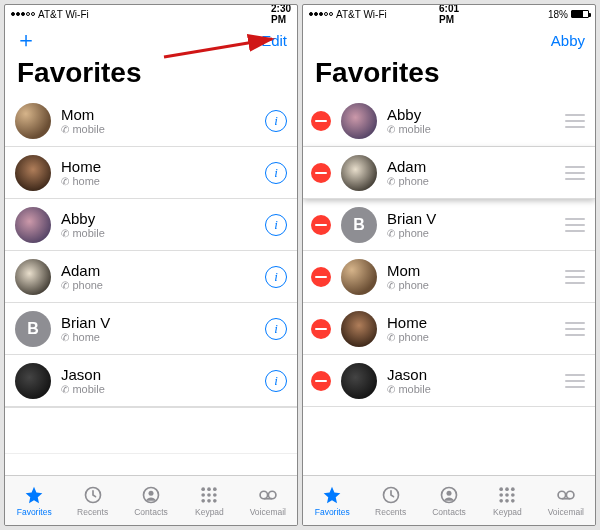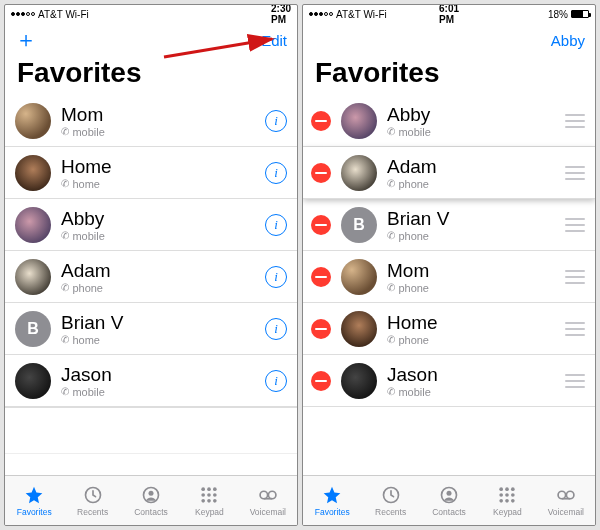--- a/index.html
+++ b/index.html
@@ -76,21 +76,21 @@
     background-size:cover; background-position:center;
     display:flex; align-items:center; justify-content:center; color:#fff; font-weight:600; font-size:16px;
   }
   .av-mom { background: radial-gradient(circle at 30% 30%, #d6b48a, #6a4e34 70%); }
   .av-home { background: radial-gradient(circle at 50% 40%, #b07e5a, #402a1b 75%); }
   .av-abby { background: radial-gradient(circle at 40% 40%, #c9a, #546 75%); }
   .av-adam { background: radial-gradient(circle at 40% 40%, #e8decc, #3a352d 80%); }
   .av-jason{ background: radial-gradient(circle at 40% 40%, #444, #111 80%); }
   .av-letter { background:#8e8e93; }
   .text-col { flex:1; margin-left:10px; min-width:0; }
-  .name { font-size:19px; color:#000; }
+  .name { font-size:15px; color:#000; }
   .sub { font-size:11px; color:#8e8e93; display:flex; align-items:center; gap:3px; }
   .info-btn {
     width:22px; height:22px; border:1.4px solid #007aff; border-radius:50%;
     display:flex; align-items:center; justify-content:center;
     color:#007aff; font-style:italic; font-family: Georgia, serif; font-size:13px;
     flex-shrink:0;
   }
   .grip {
     width:20px; height:14px; display:flex; flex-direction:column; justify-content:space-between;
     margin-left:4px; flex-shrink:0;

